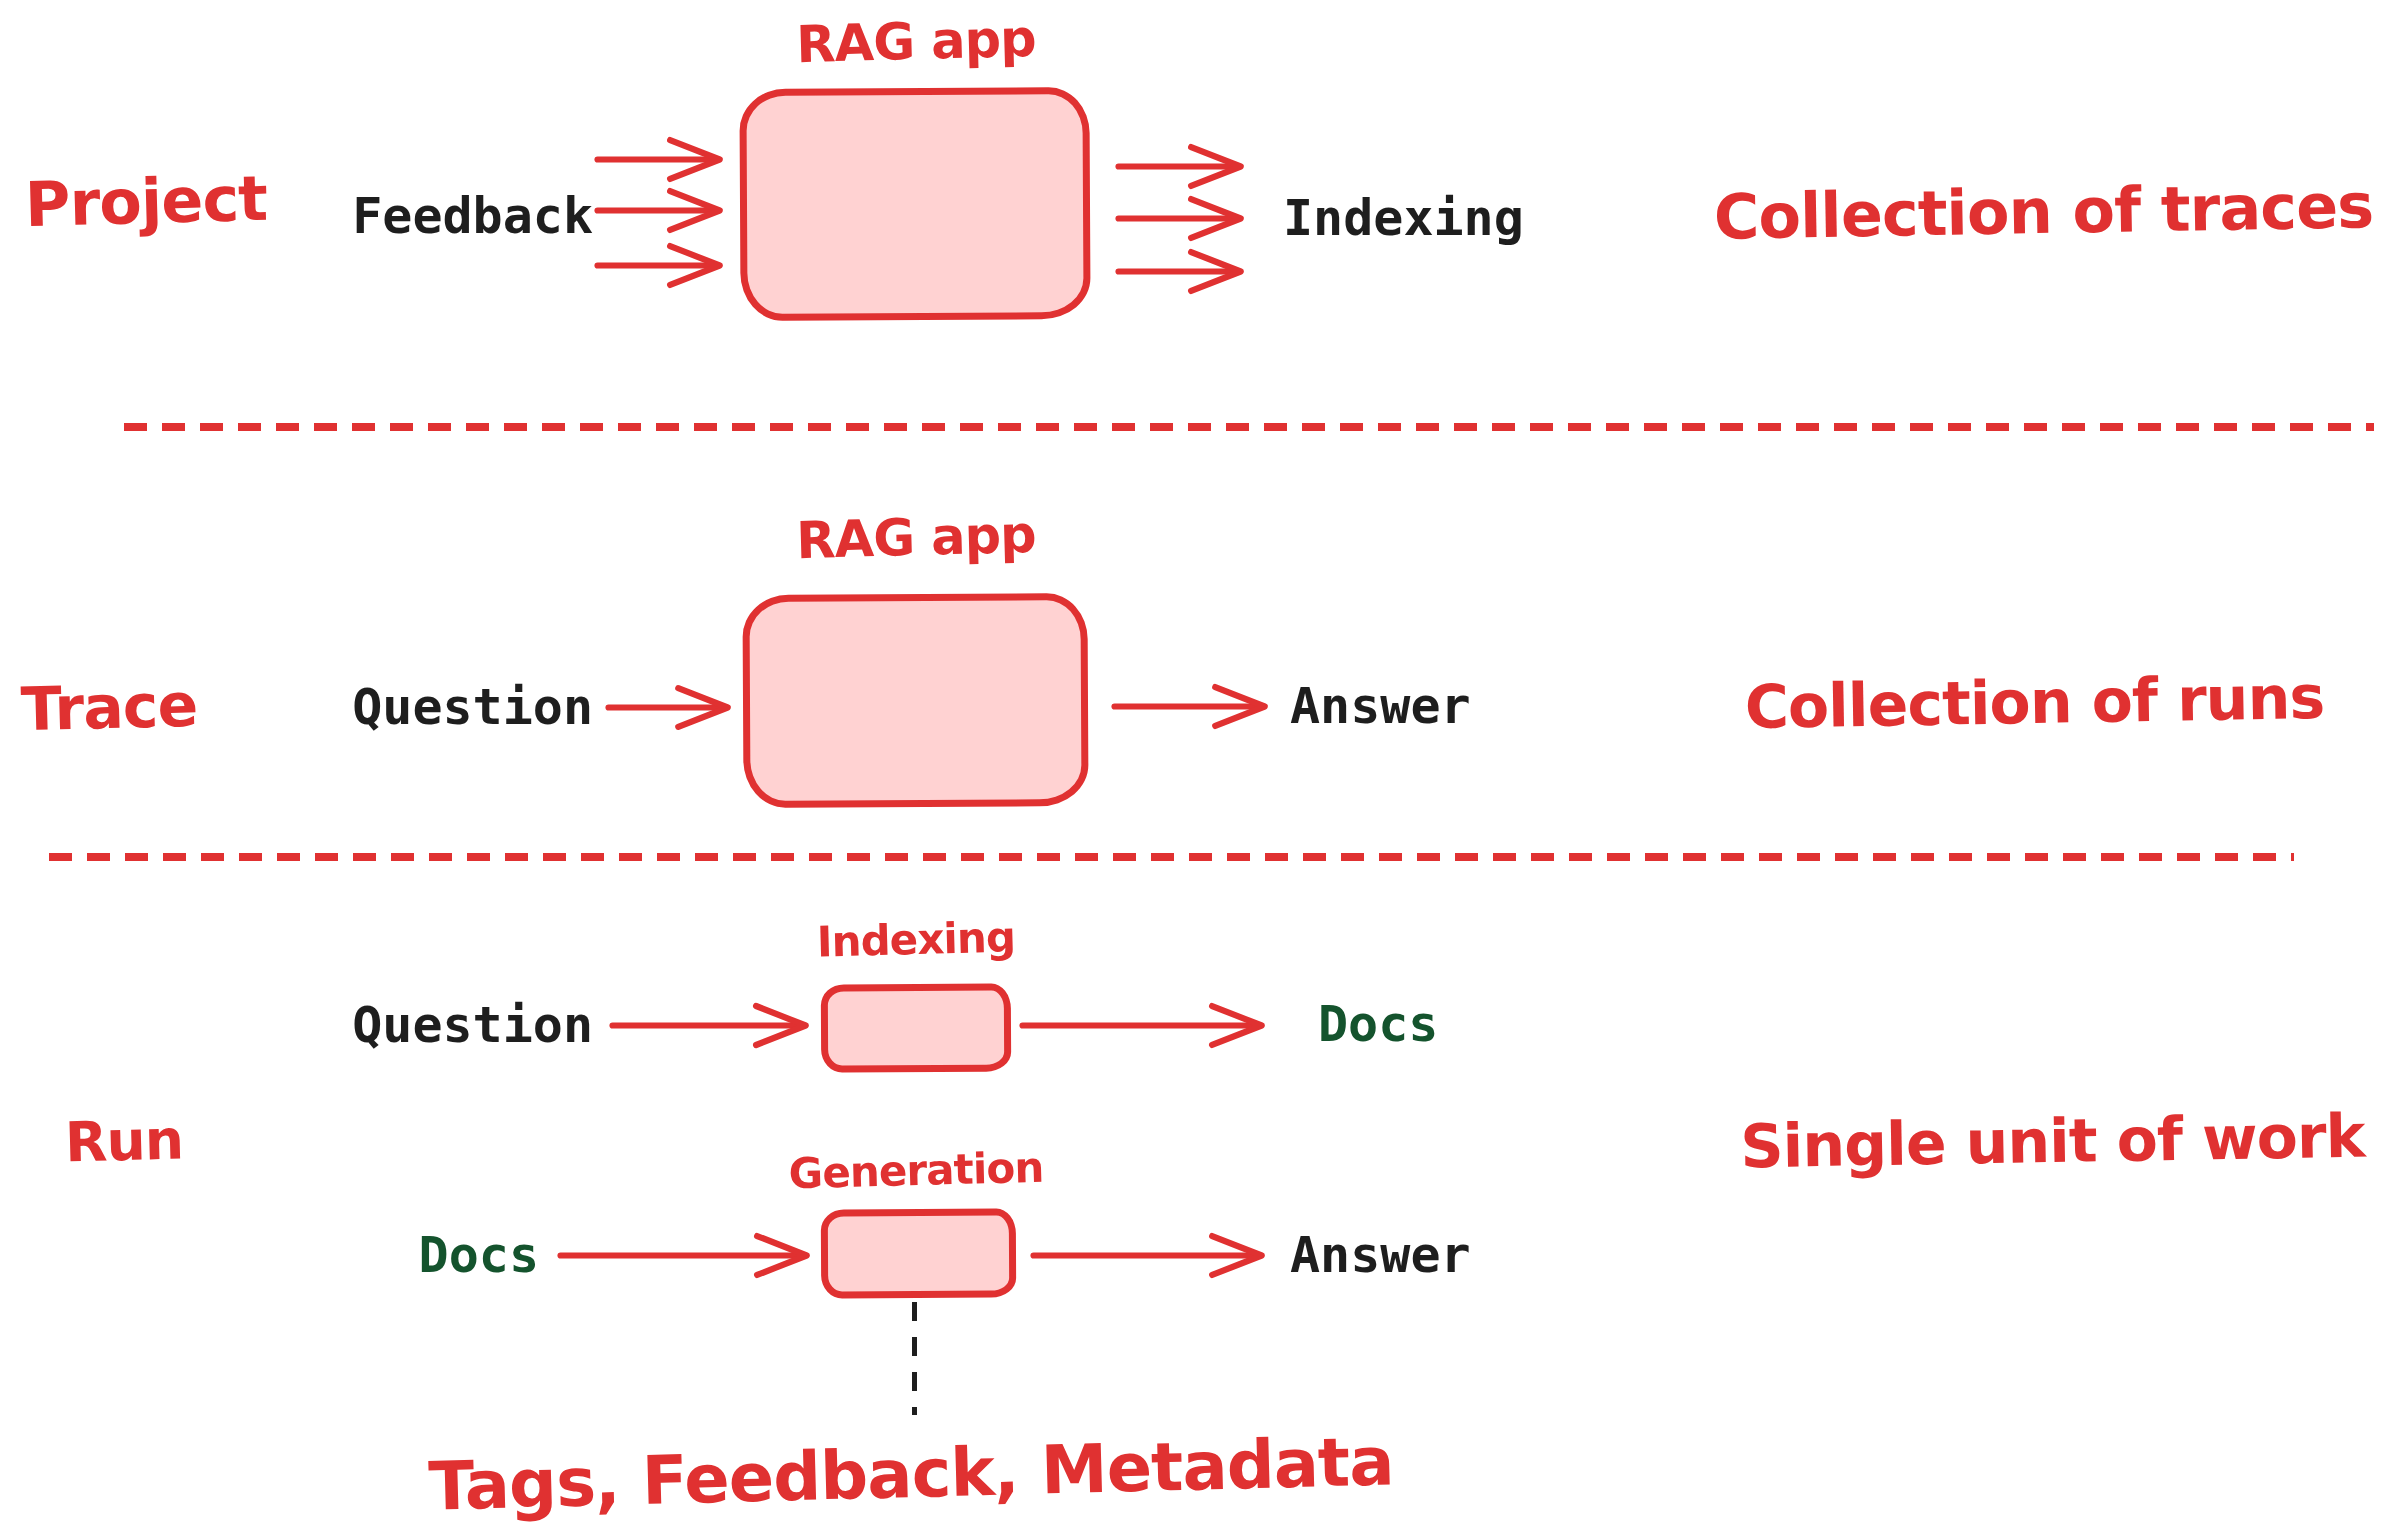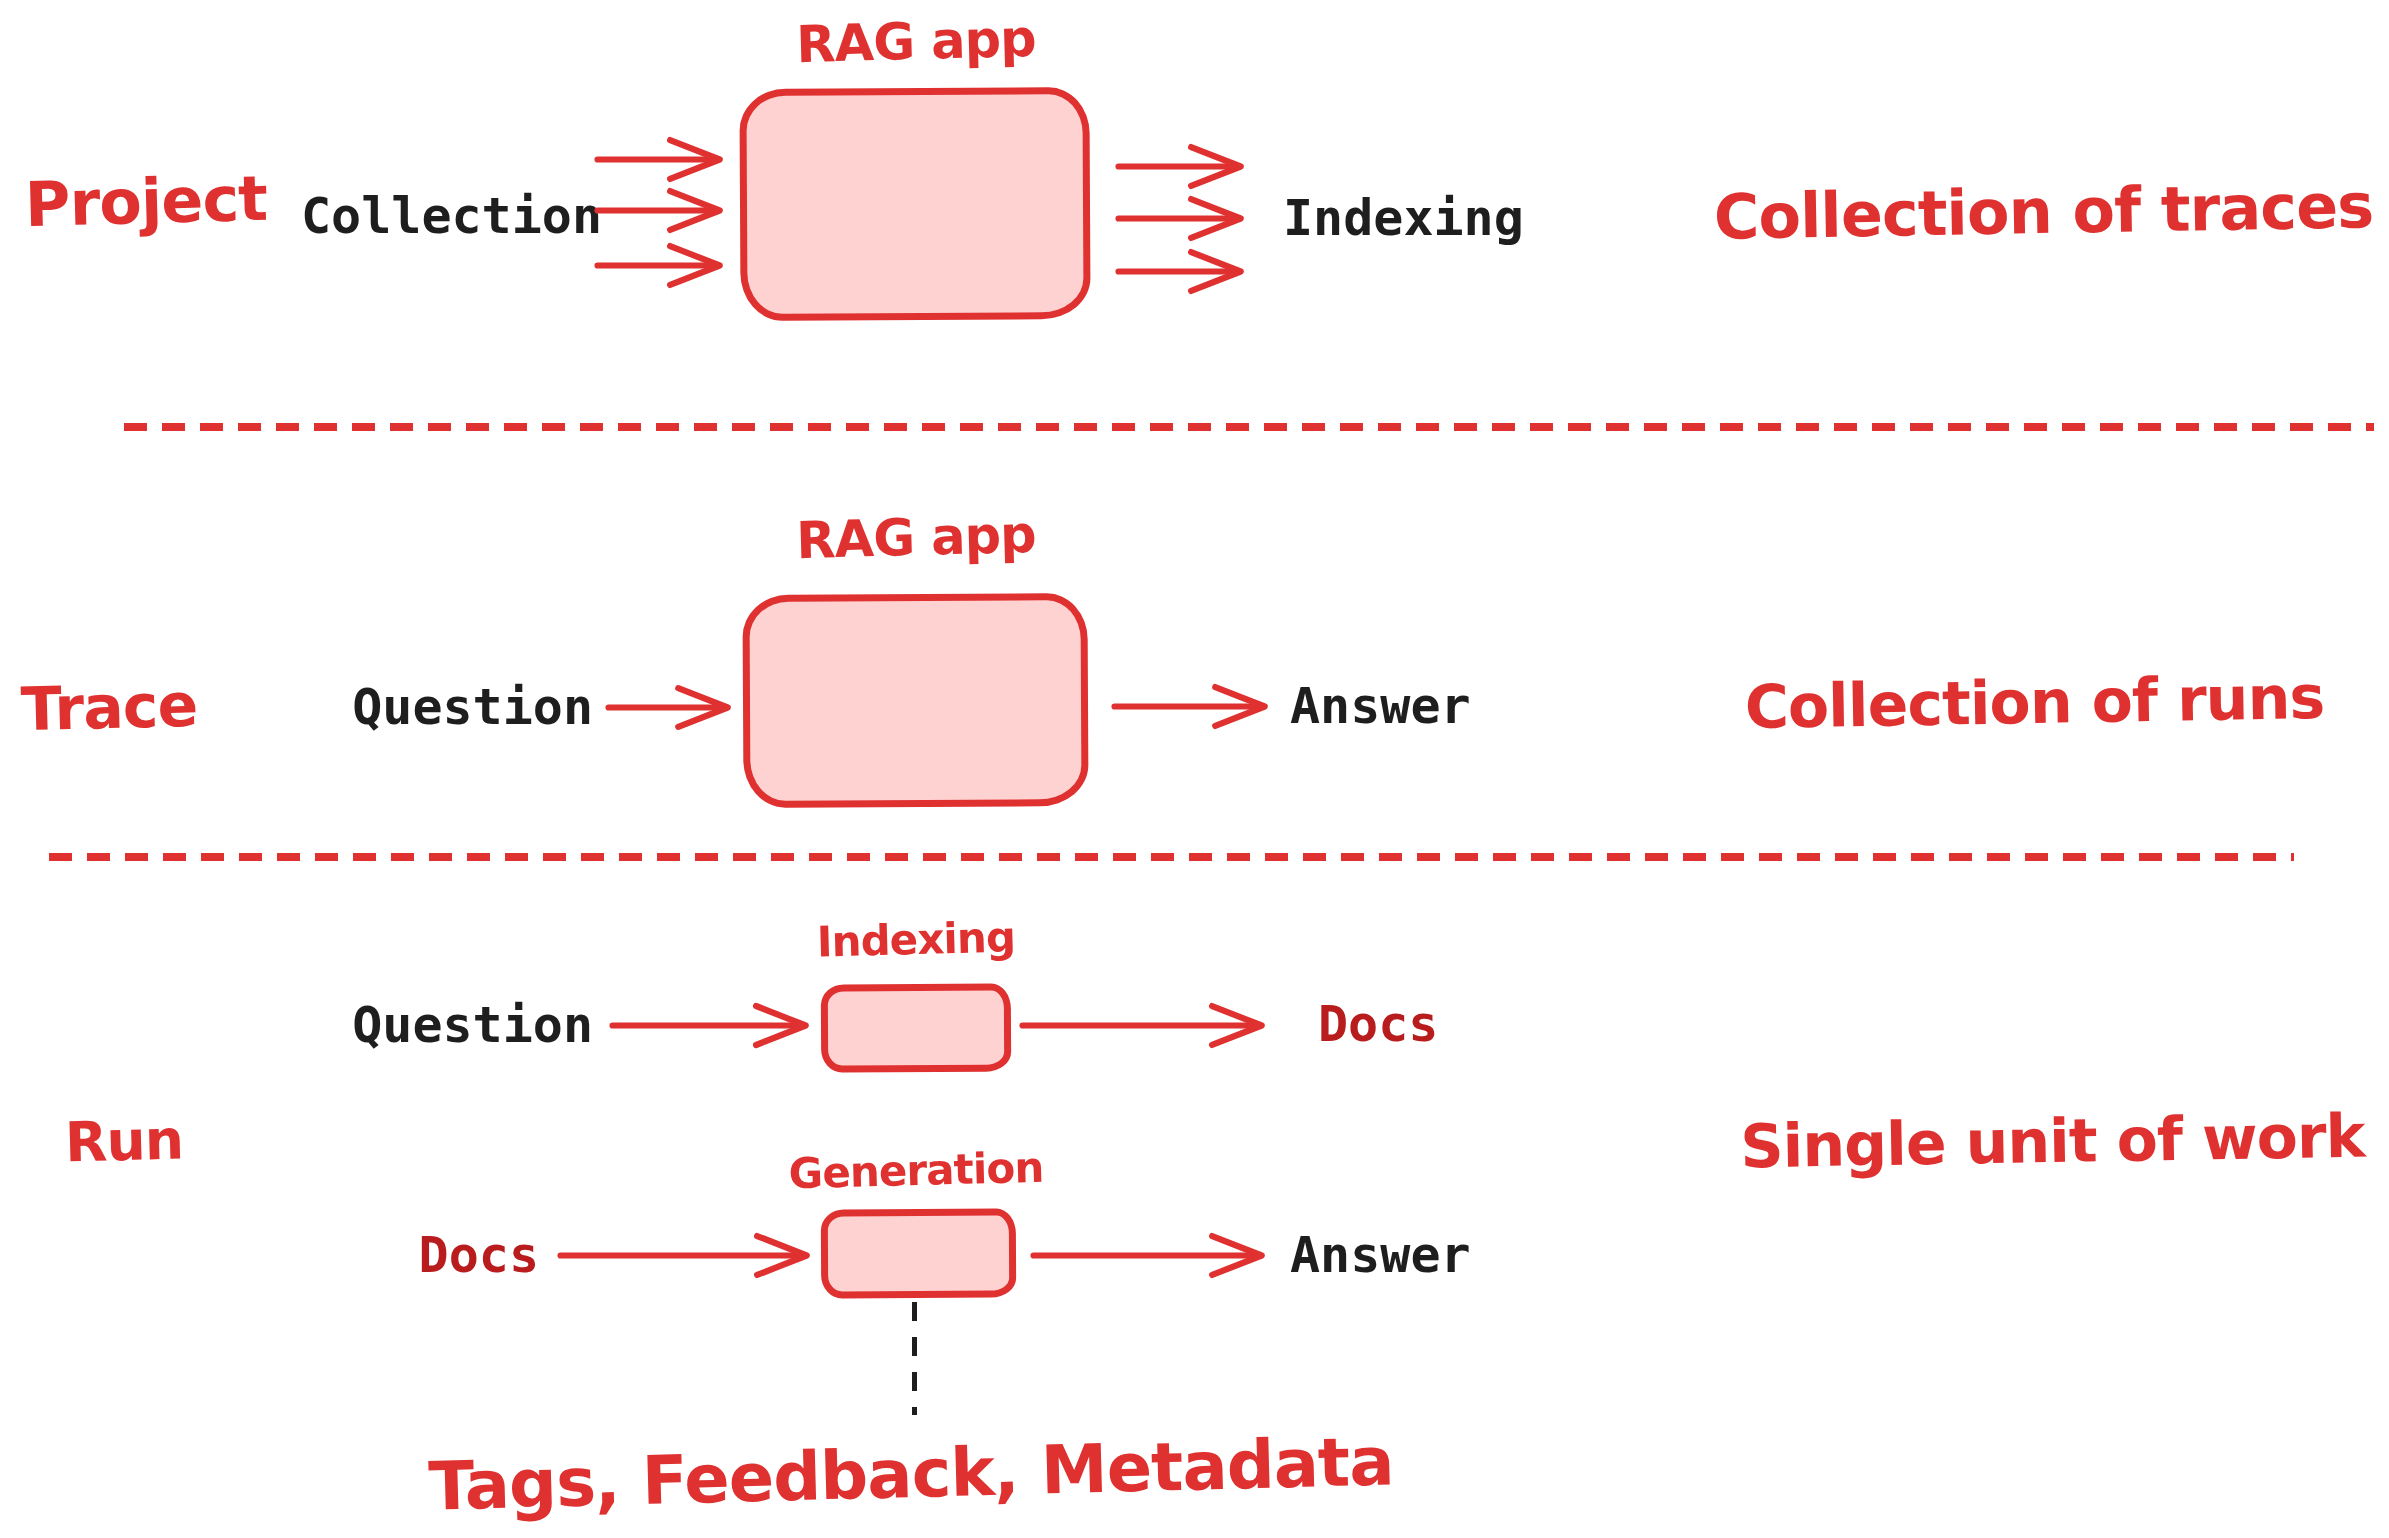--- a/index.html
+++ b/index.html
@@ -9,21 +9,21 @@
   .abs{position:absolute;}
 
   
   .hand{color:#e03131;font-family:"DejaVu Sans",sans-serif;font-weight:700;
         letter-spacing:-0.9px;line-height:1.18;transform:rotate(-1.5deg);}
   .hand.small{transform:rotate(-1deg);}
 
   
   .mono{color:#1e1e1e;font-family:"DejaVu Sans Mono","Liberation Mono",monospace;
         font-weight:700;line-height:1.2;}
-  .mono.red{color:#b91c1c;}
+  .mono.red{color:#14532d;}
 
   
   .node{background:#ffd2d2;border:7px solid #e03131;box-sizing:border-box;
         transform:rotate(-0.3deg);}
   .node.big{border-radius:46px 41px 49px 42px / 42px 46px 41px 48px;}
   .node.small{border-radius:23px 19.5px 25px 21px / 21px 25px 19.5px 23px;}
 
   
   .sep{height:8px;background:repeating-linear-gradient(90deg,#e03131 0 23px,transparent 23px 38px);}
 
@@ -37,21 +37,21 @@
   .right{text-align:right;}
 </style>
 </head>
 <body>
 
 <div class="canvas">
 
   <div>
     <div class="abs hand" style="left:25px;top:165px;font-size:62px;">Project</div>
 
-    <div class="abs mono right" style="left:301px;top:186px;width:292px;font-size:50px;">Collection</div>
+    <div class="abs mono right" style="left:301px;top:186px;width:292px;font-size:50px;">Feedback</div>
 
     <svg class="arrow" style="left:594px;top:131px;" width="131" height="57" viewBox="0 0 148 64">
       <line x1="4" y1="32" x2="138" y2="32"></line>
         <polyline points="86,10 142,32 86,54"></polyline>
       </svg>
     <svg class="arrow" style="left:594px;top:182px;" width="131" height="57" viewBox="0 0 148 64">
       <line x1="4" y1="32" x2="138" y2="32"></line>
         <polyline points="86,10 142,32 86,54"></polyline>
       </svg>
     <svg class="arrow" style="left:594px;top:237px;" width="131" height="57" viewBox="0 0 148 64">

